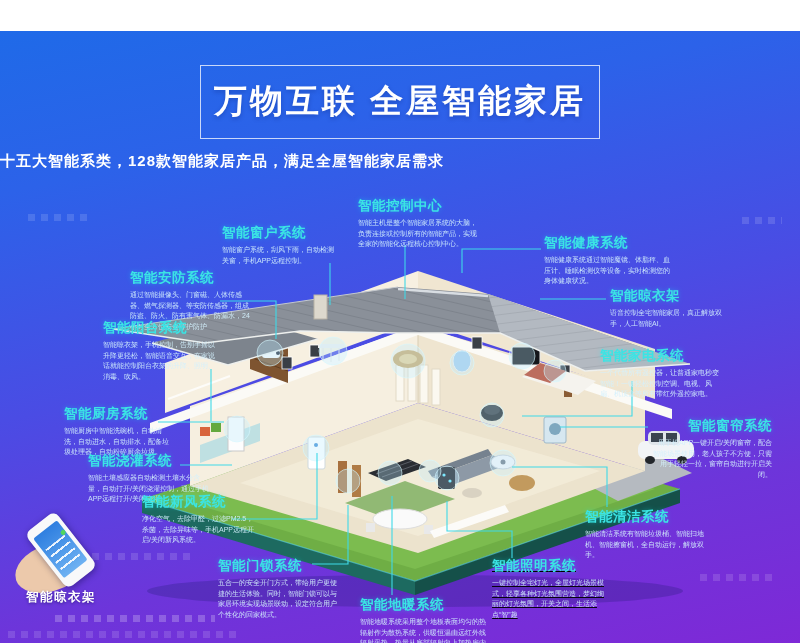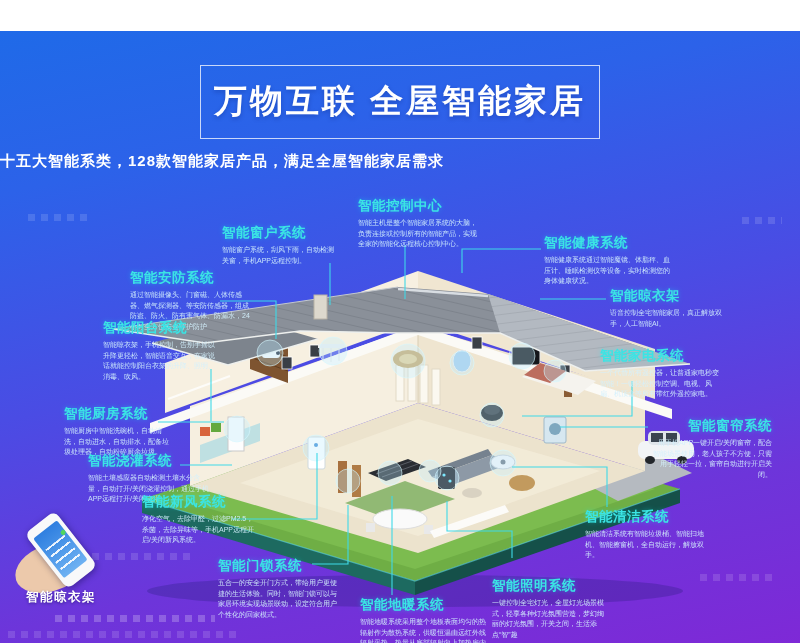--- a/index.html
+++ b/index.html
@@ -20,21 +20,21 @@
   .sys-desc{margin-top:3px;font-size:7px;line-height:1.5;color:#d4f1fd;opacity:.92;}
   .sys-control{left:358px;top:166px;width:124px;}
   .sys-window{left:222px;top:193px;width:118px;}
   .sys-security{left:130px;top:238px;width:120px;}
   .sys-balcony{left:103px;top:288px;width:118px;}
   .sys-kitchen{left:64px;top:374px;width:108px;}
   .sys-irrigation{left:88px;top:421px;width:122px;}
   .sys-freshair{left:142px;top:462px;width:118px;}
   .sys-doorlock{left:218px;top:526px;width:122px;}
   .sys-floorheat{left:360px;top:565px;width:130px;}
-  .sys-lighting{left:492px;top:546px;width:118px;}
+  .sys-lighting{left:492px;top:526px;width:118px;text-decoration:underline;}
   .sys-cleaning{left:585px;top:477px;width:124px;}
   .sys-curtain{left:652px;top:386px;width:120px;text-align:right;}
   .sys-appliance{left:600px;top:316px;width:120px;}
   .sys-voice{left:610px;top:256px;width:118px;}
   .sys-health{left:544px;top:203px;width:126px;}
   
   .scene{position:absolute;left:0;top:0;width:800px;height:643px;}
   
   .phone-wrap{position:absolute;left:14px;top:486px;width:100px;height:78px;}
   .hand{position:absolute;left:0;top:28px;width:72px;height:46px;background:#ecc9ab;

